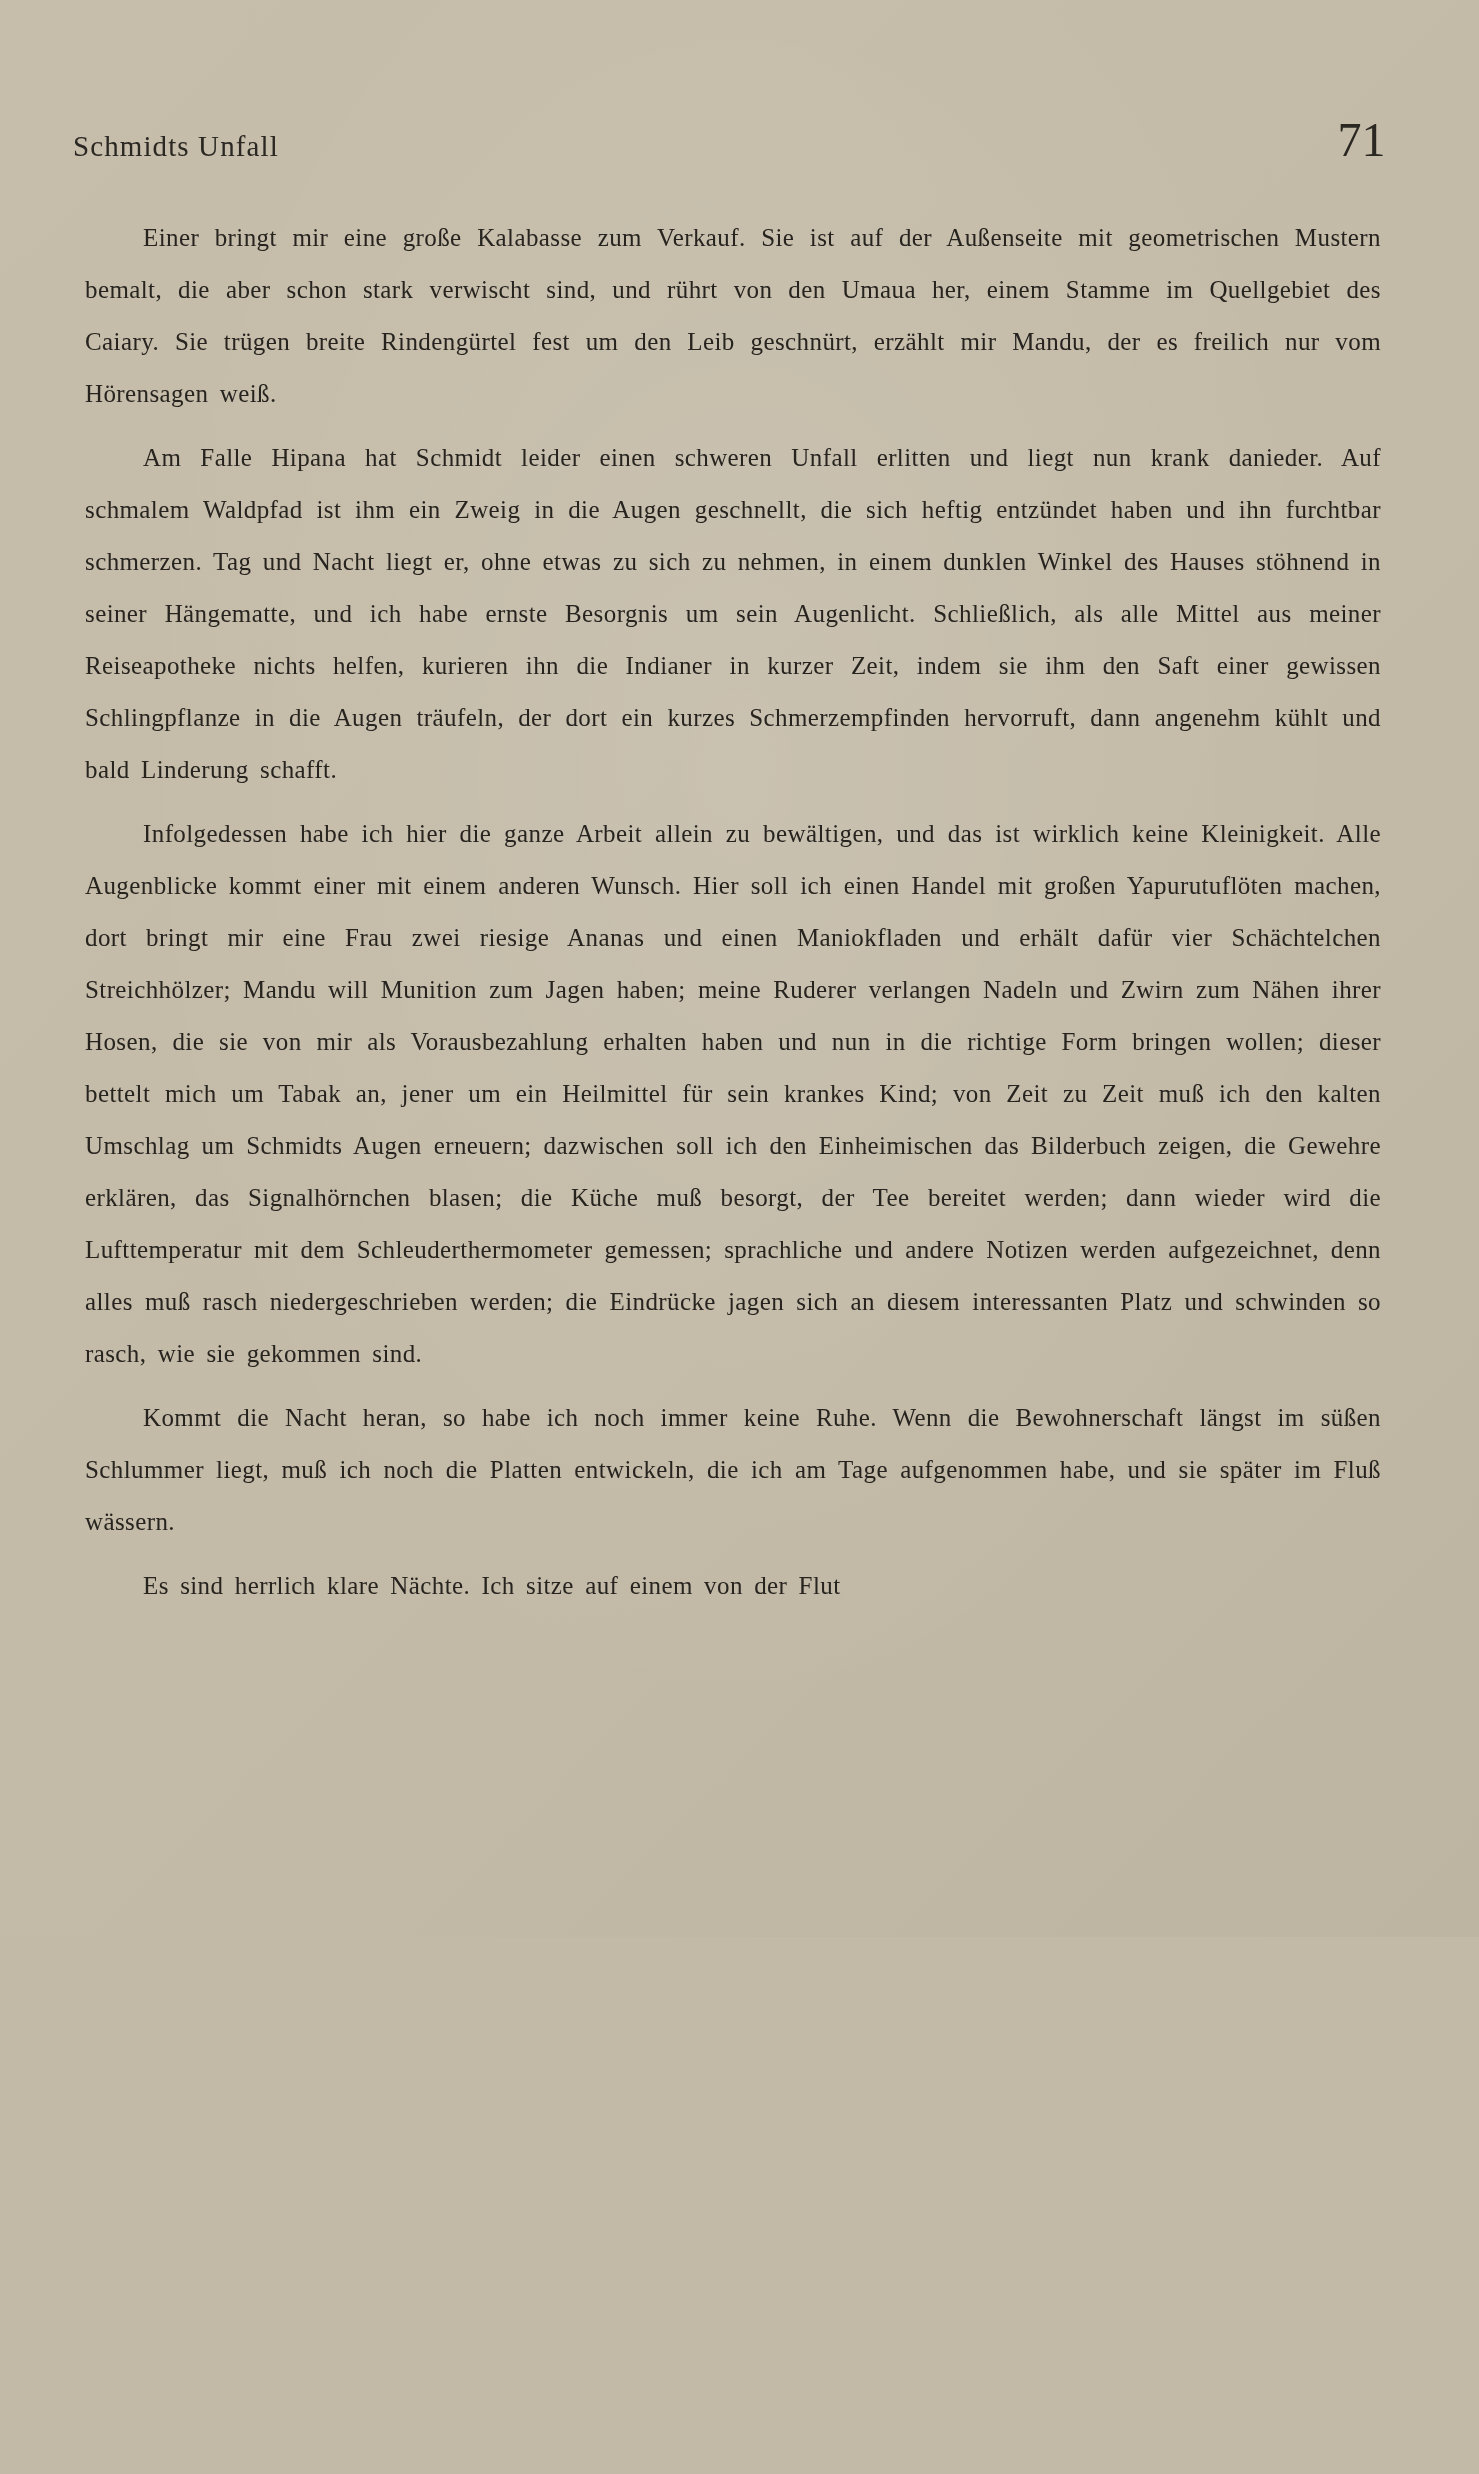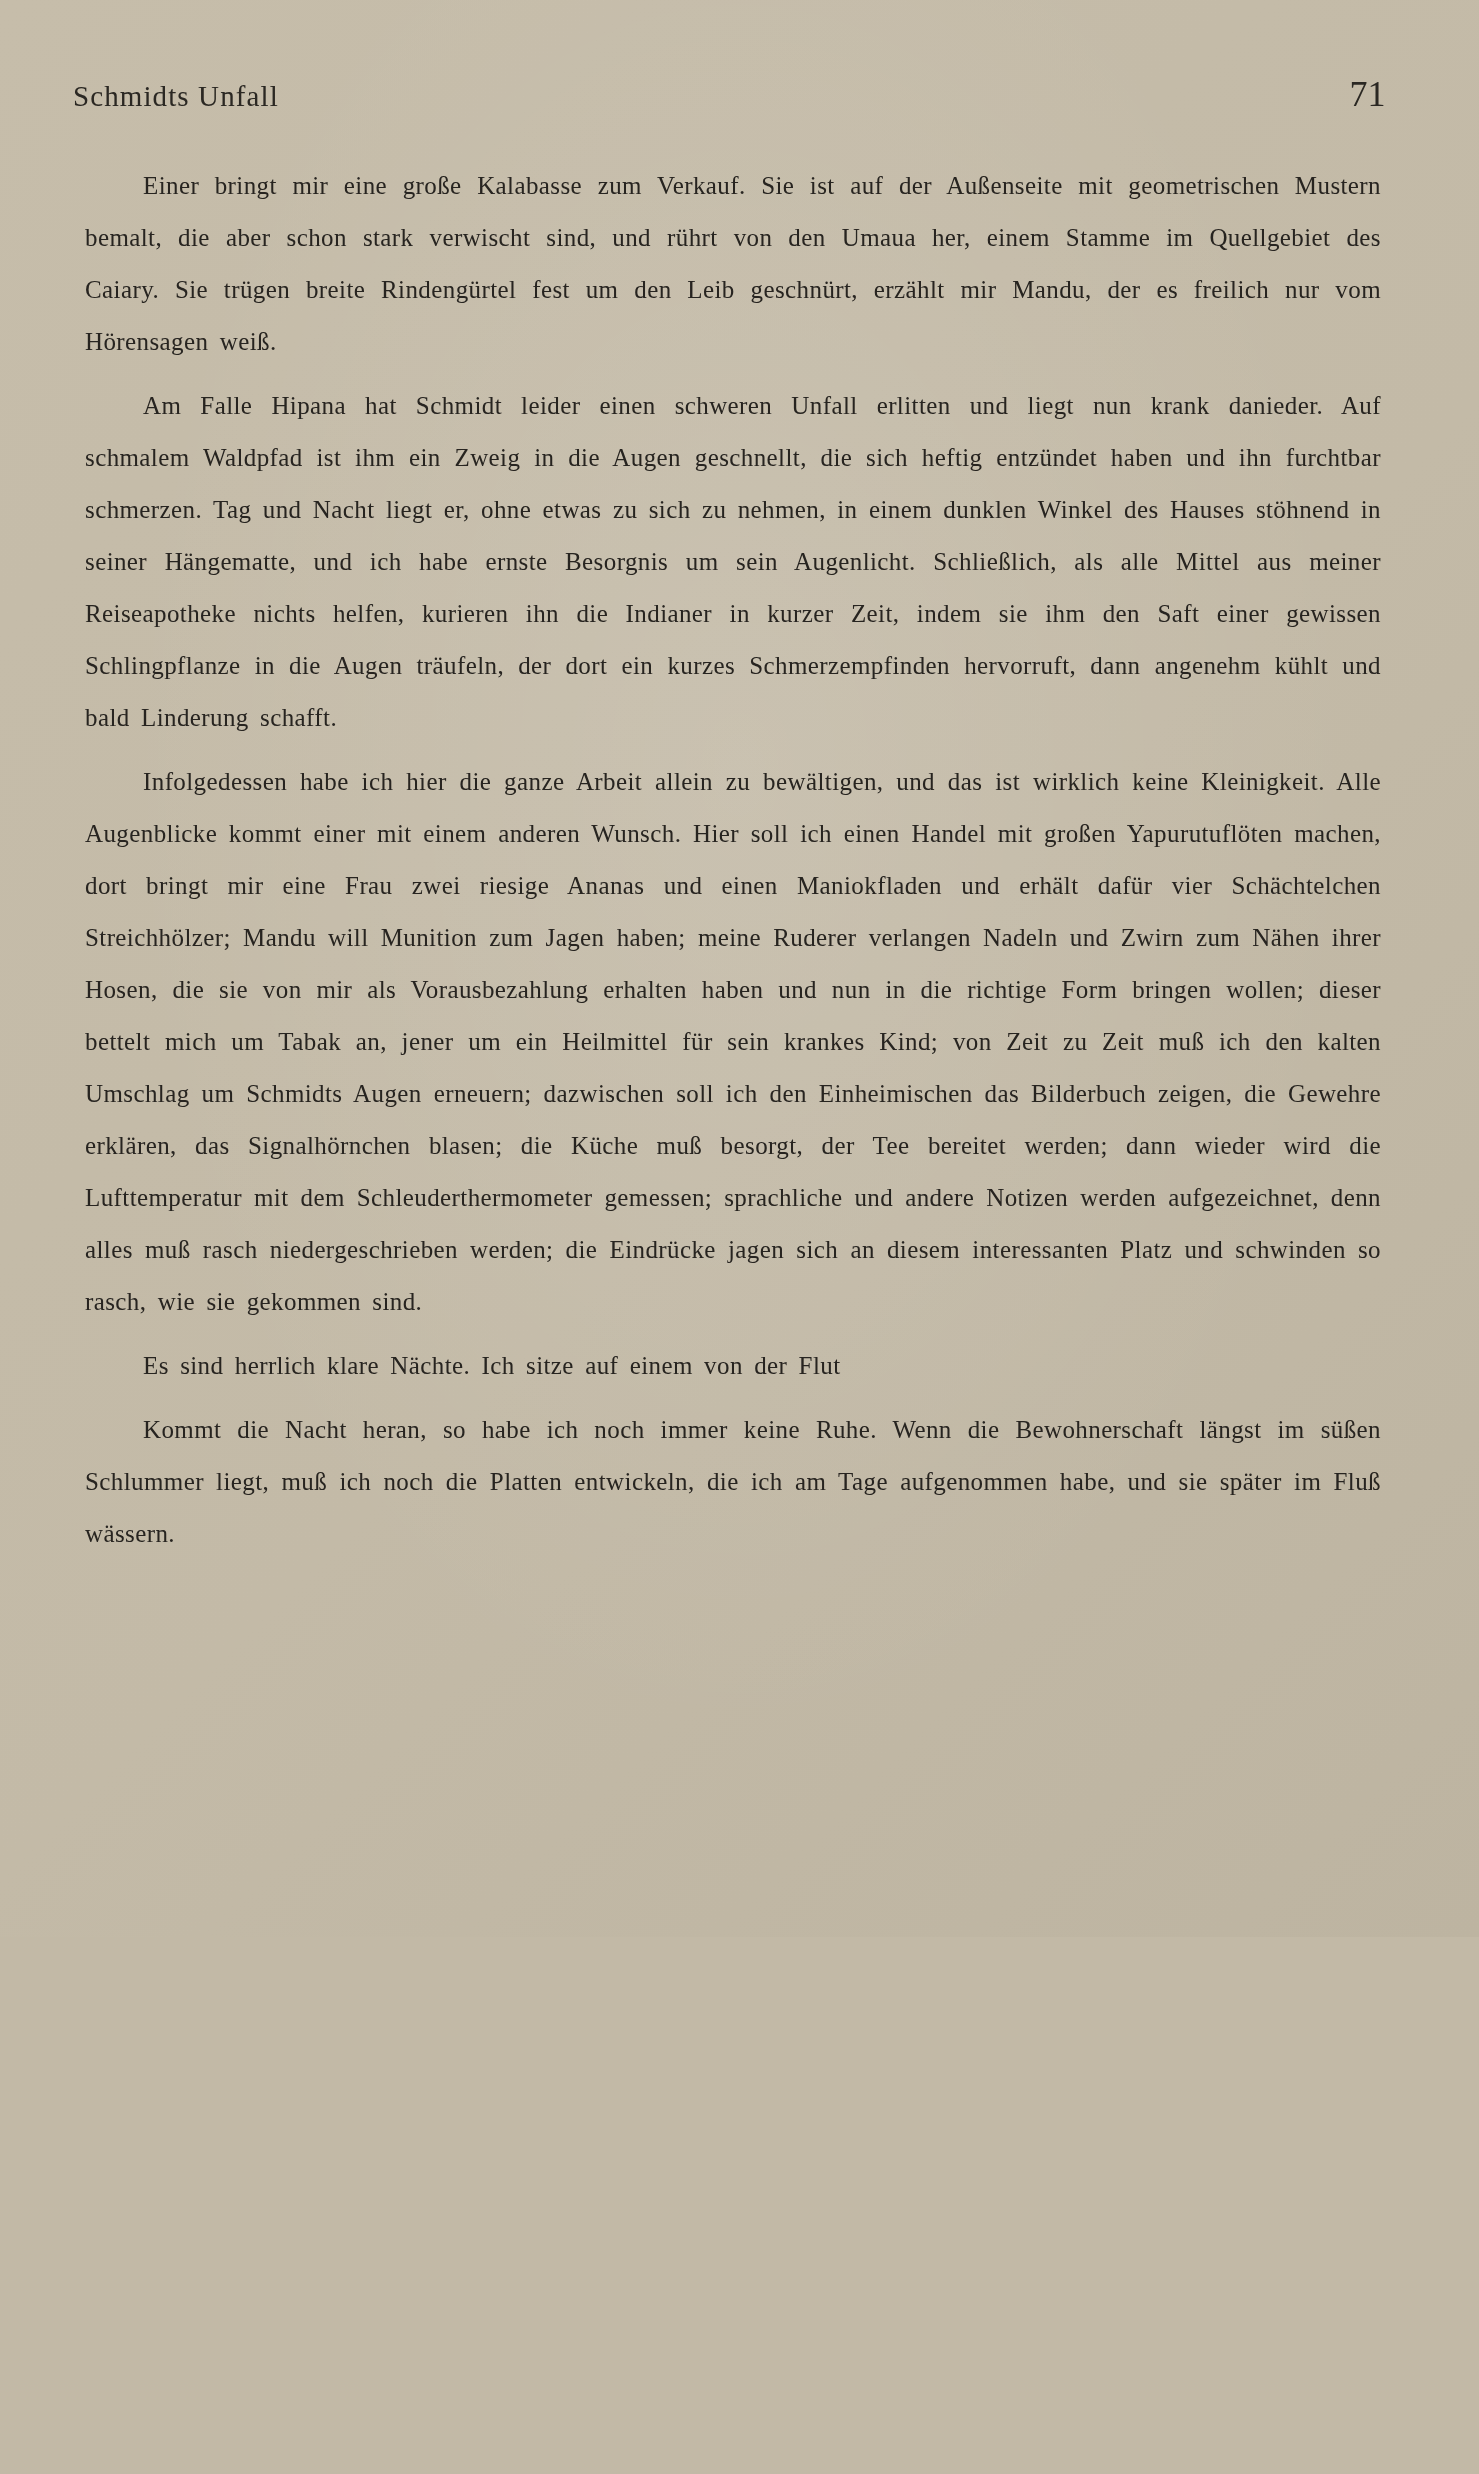--- a/index.html
+++ b/index.html
@@ -29,23 +29,24 @@
     justify-content: space-between;
     align-items: baseline;
     margin-bottom: 45px;
   }
   .running-title {
     font-size: 29px;
     letter-spacing: 1.1px;
     color: #2b2823;
   }
   .page-number {
-    font-size: 36px;
+    font-size: 48px;
     color: #2b2823;
     padding-right: 7.5px;
+    margin-top: 39px;
   }
   .body-text p {
     margin: 12px;
     font-size: 25px;
     line-height: 52px;
     text-align: justify;
     text-indent: 58px;
     letter-spacing: 0.4px;
     word-spacing: 4.7px;
     color: #272420;
@@ -58,18 +59,18 @@
 
   <div class="page-header">
     <span class="running-title">Schmidts Unfall</span>
     <span class="page-number">71</span>
   </div>
 
   <div class="body-text">
     <p>Einer bringt mir eine große Kalabasse zum Verkauf. Sie ist auf der Außenseite mit geometrischen Mustern bemalt, die aber schon stark verwischt sind, und rührt von den Umaua her, einem Stamme im Quellgebiet des Caiary. Sie trügen breite Rindengürtel fest um den Leib geschnürt, erzählt mir Mandu, der es freilich nur vom Hörensagen weiß.</p>
     <p>Am Falle Hipana hat Schmidt leider einen schweren Unfall erlitten und liegt nun krank danieder. Auf schmalem Waldpfad ist ihm ein Zweig in die Augen geschnellt, die sich heftig entzündet haben und ihn furchtbar schmerzen. Tag und Nacht liegt er, ohne etwas zu sich zu nehmen, in einem dunklen Winkel des Hauses stöhnend in seiner Hängematte, und ich habe ernste Besorgnis um sein Augenlicht. Schließlich, als alle Mittel aus meiner Reiseapotheke nichts helfen, kurieren ihn die Indianer in kurzer Zeit, indem sie ihm den Saft einer gewissen Schlingpflanze in die Augen träufeln, der dort ein kurzes Schmerzempfinden hervorruft, dann angenehm kühlt und bald Linderung schafft.</p>
     <p>Infolgedessen habe ich hier die ganze Arbeit allein zu bewältigen, und das ist wirklich keine Kleinigkeit. Alle Augenblicke kommt einer mit einem anderen Wunsch. Hier soll ich einen Handel mit großen Yapurutuflöten machen, dort bringt mir eine Frau zwei riesige Ananas und einen Maniokfladen und erhält dafür vier Schächtelchen Streichhölzer; Mandu will Munition zum Jagen haben; meine Ruderer verlangen Nadeln und Zwirn zum Nähen ihrer Hosen, die sie von mir als Vorausbezahlung erhalten haben und nun in die richtige Form bringen wollen; dieser bettelt mich um Tabak an, jener um ein Heilmittel für sein krankes Kind; von Zeit zu Zeit muß ich den kalten Umschlag um Schmidts Augen erneuern; dazwischen soll ich den Einheimischen das Bilderbuch zeigen, die Gewehre erklären, das Signalhörnchen blasen; die Küche muß besorgt, der Tee bereitet werden; dann wieder wird die Lufttemperatur mit dem Schleuderthermometer gemessen; sprachliche und andere Notizen werden aufgezeichnet, denn alles muß rasch niedergeschrieben werden; die Eindrücke jagen sich an diesem interessanten Platz und schwinden so rasch, wie sie gekommen sind.</p>
+    <p>Kommt die Nacht heran, so habe ich noch immer keine Ruhe. Wenn die Bewohnerschaft längst im süßen Schlummer liegt, muß ich noch die Platten entwickeln, die ich am Tage aufgenommen habe, und sie später im Fluß wässern.</p>
     <p>Es sind herrlich klare Nächte. Ich sitze auf einem von der Flut</p>
-    <p>Kommt die Nacht heran, so habe ich noch immer keine Ruhe. Wenn die Bewohnerschaft längst im süßen Schlummer liegt, muß ich noch die Platten entwickeln, die ich am Tage aufgenommen habe, und sie später im Fluß wässern.</p>
   </div>
 
 </div>
 
 
 </body></html>

